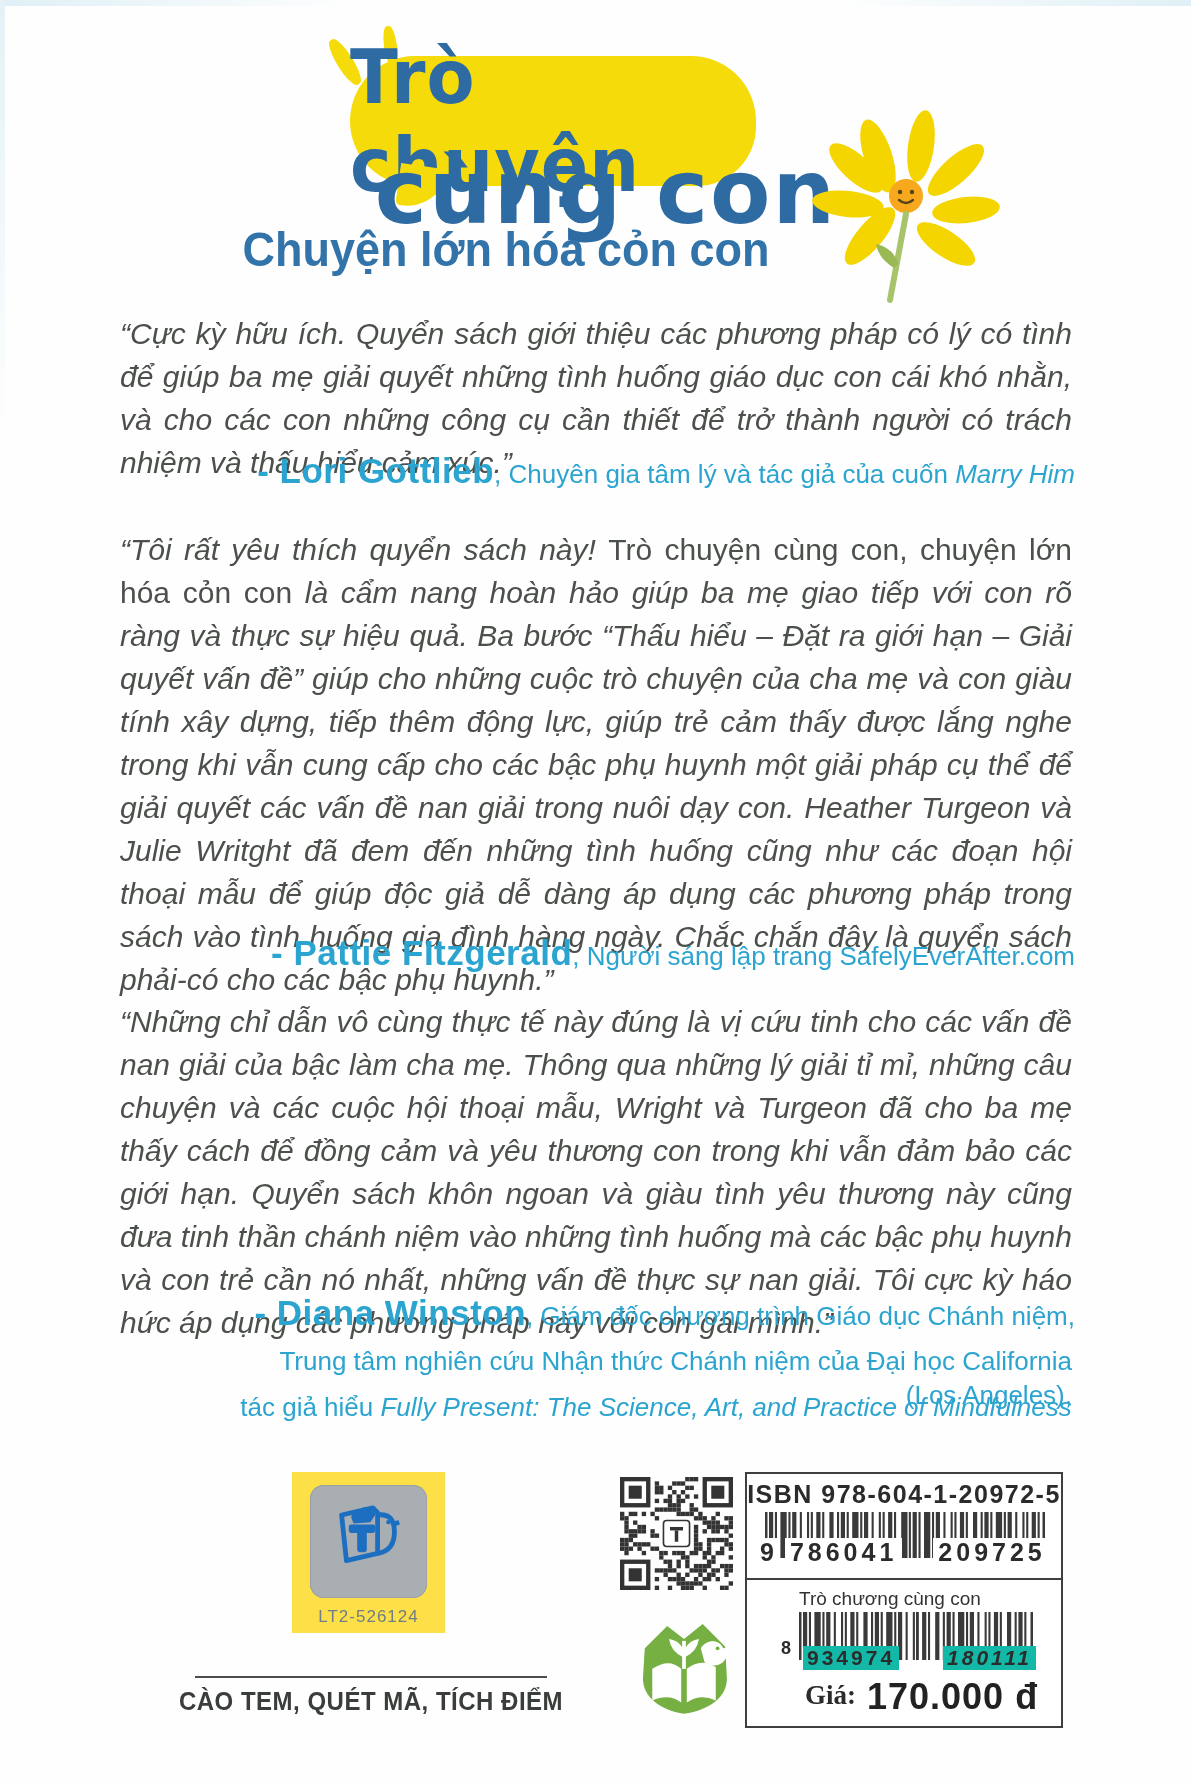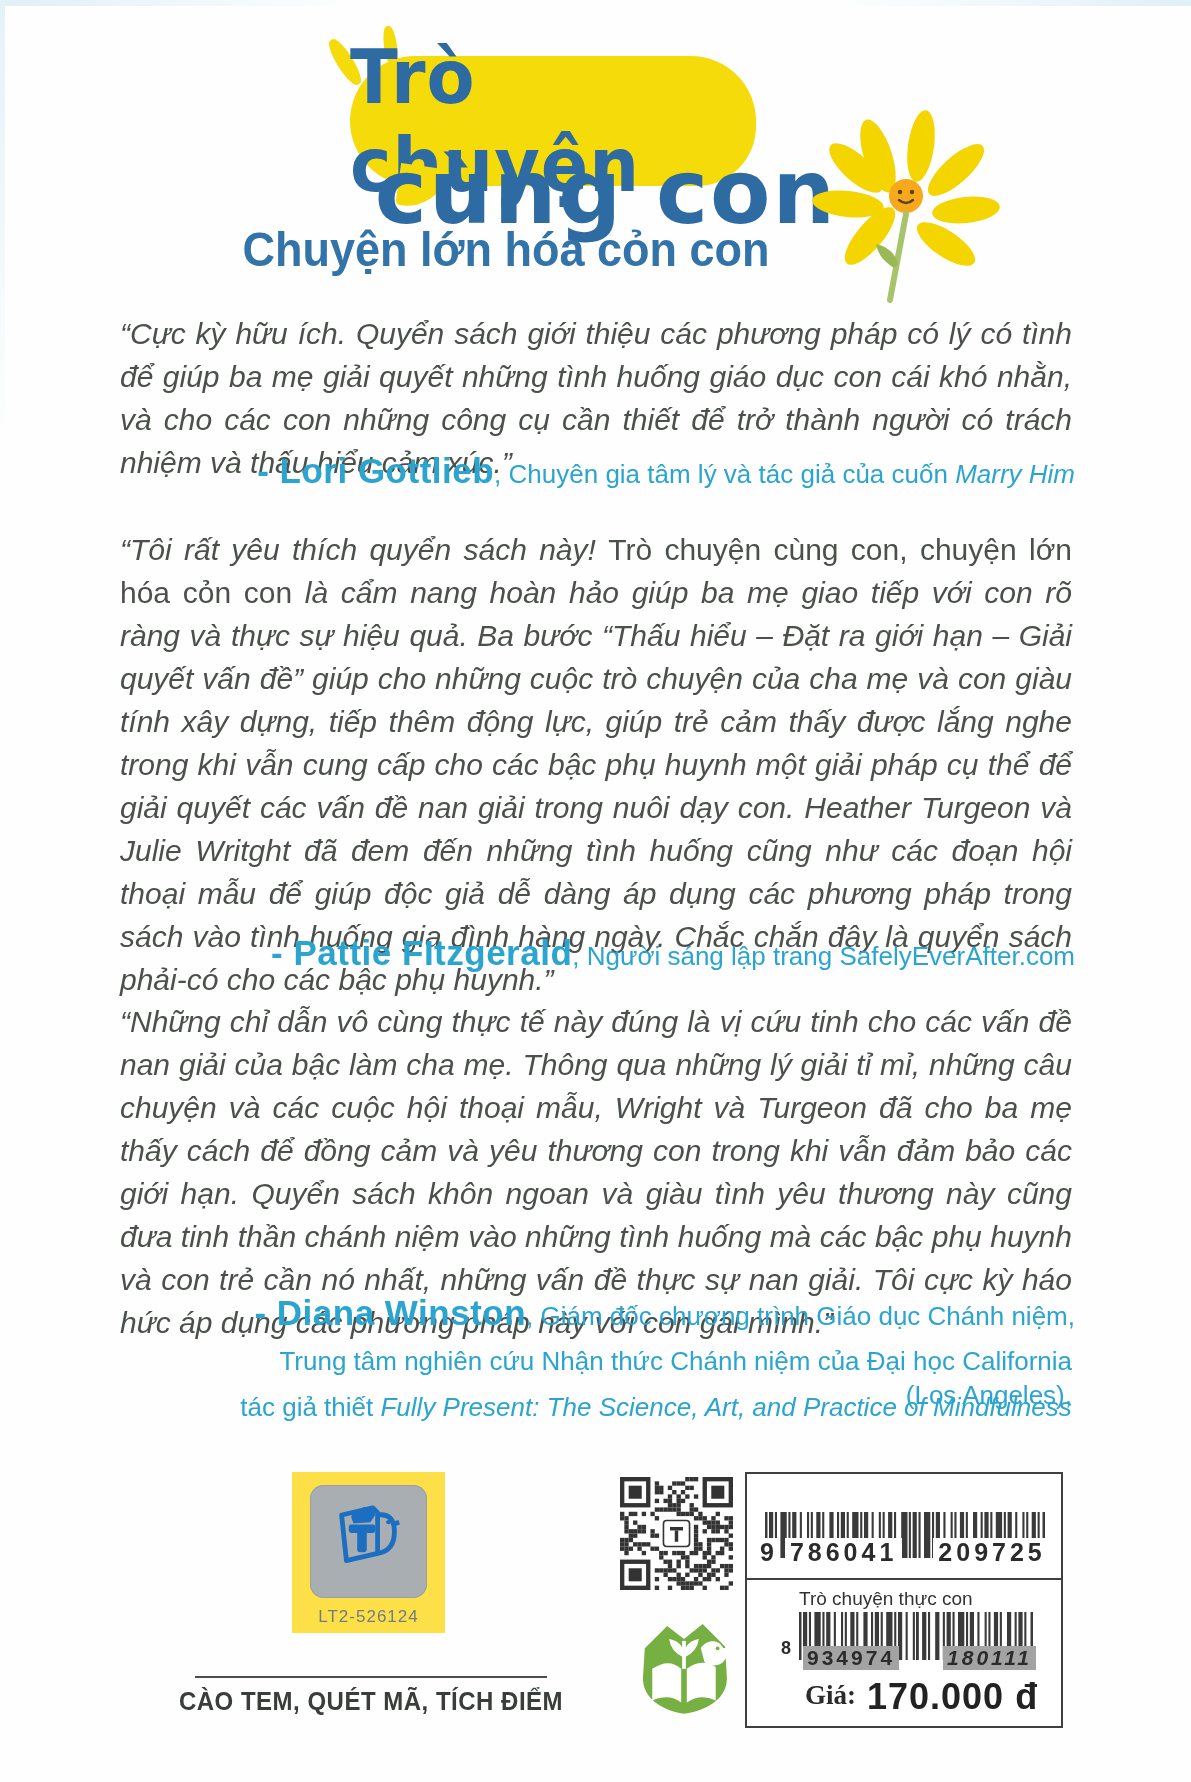--- a/index.html
+++ b/index.html
@@ -86,21 +86,21 @@
   .isbn-label{position:absolute;left:0;top:6px;width:100%;text-align:center;color:#2b2b2b;font-weight:700;font-size:25px;letter-spacing:1.5px;}
   .isbn-bars{position:absolute;left:18px;top:38px;width:280px;height:46px;}
   .ean-digits{position:absolute;top:64px;left:8px;width:300px;display:flex;justify-content:flex-start;color:#2b2b2b;font-size:25px;font-weight:600;}
   .ean-digits span{background:#fff;padding:0 5px;letter-spacing:4px;}
   .ean-digits .d0{margin-right:6px;letter-spacing:0;}
   .ean-digits .d2{margin-left:31px;}
   .price-title{position:absolute;left:52px;top:114px;color:#333;font-size:19px;}
   .price-bars{position:absolute;left:52px;top:138px;width:234px;height:48px;}
   .price-prefix{position:absolute;left:34px;top:164px;color:#2b2b2b;font-weight:700;font-size:18px;}
   .price-digits{position:absolute;top:172px;left:56px;width:240px;display:flex;color:#2b2b2b;font-size:21px;font-weight:600;}
-  .price-digits span{background:#a3a3a3;padding:0 4px;letter-spacing:3px;}
+  .price-digits span{background:#14b8a6;padding:0 4px;letter-spacing:3px;}
   .price-digits .d1{margin-left:44px;font-style:italic;}
   .price-row{position:absolute;left:0;top:202px;width:100%;}
   .price-label{position:absolute;left:58px;top:4px;font-family:"Liberation Serif","DejaVu Serif",serif;font-weight:700;font-size:27px;color:#2b2b2b;}
   .price-value{position:absolute;left:120px;top:0;font-weight:700;font-size:36px;color:#222;letter-spacing:1px;}
 </style>
 </head>
 <body>
 
 <div class="spark spark1"></div>
 <div class="spark spark2"></div>
@@ -132,21 +132,21 @@
 
 <div class="abs quote q1"><span class="seg-italic">“Cực kỳ hữu ích. Quyển sách giới thiệu các phương pháp có lý có tình để giúp ba mẹ giải quyết những tình huống giáo dục con cái khó nhằn, và cho các con những công cụ cần thiết để trở thành người có trách nhiệm và thấu hiểu cảm xúc.”</span></div>
 <div class="abs attr attr1"><span class="seg-name">- Lori Gottlieb</span><span class="seg-plain">, Chuyên gia tâm lý và tác giả của cuốn </span><span class="seg-italic">Marry Him</span></div>
 
 <div class="abs quote q2"><span class="seg-italic">“Tôi rất yêu thích quyển sách này! </span><span class="seg-upright">Trò chuyện cùng con, chuyện lớn hóa cỏn con</span><span class="seg-italic"> là cẩm nang hoàn hảo giúp ba mẹ giao tiếp với con rõ ràng và thực sự hiệu quả. Ba bước “Thấu hiểu – Đặt ra giới hạn – Giải quyết vấn đề” giúp cho những cuộc trò chuyện của cha mẹ và con giàu tính xây dựng, tiếp thêm động lực, giúp trẻ cảm thấy được lắng nghe trong khi vẫn cung cấp cho các bậc phụ huynh một giải pháp cụ thể để giải quyết các vấn đề nan giải trong nuôi dạy con. Heather Turgeon và Julie Writght đã đem đến những tình huống cũng như các đoạn hội thoại mẫu để giúp độc giả dễ dàng áp dụng các phương pháp trong sách vào tình huống gia đình hàng ngày. Chắc chắn đây là quyển sách phải-có cho các bậc phụ huynh.”</span></div>
 <div class="abs attr attr2"><span class="seg-name">- Pattie FItzgerald</span><span class="seg-plain">, Người sáng lập trang SafelyEverAfter.com</span></div>
 
 <div class="abs quote q3"><span class="seg-italic">“Những chỉ dẫn vô cùng thực tế này đúng là vị cứu tinh cho các vấn đề nan giải của bậc làm cha mẹ. Thông qua những lý giải tỉ mỉ, những câu chuyện và các cuộc hội thoại mẫu, Wright và Turgeon đã cho ba mẹ thấy cách để đồng cảm và yêu thương con trong khi vẫn đảm bảo các giới hạn. Quyển sách khôn ngoan và giàu tình yêu thương này cũng đưa tinh thần chánh niệm vào những tình huống mà các bậc phụ huynh và con trẻ cần nó nhất, những vấn đề thực sự nan giải. Tôi cực kỳ háo hức áp dụng các phương pháp này với con gái mình.”</span></div>
 <div class="abs attr attr3-l1"><span class="seg-name">- Diana Winston</span><span class="seg-plain">, Giám đốc chương trình Giáo dục Chánh niệm,</span></div>
 <div class="abs attr attr3-l2"><span class="seg-plain">Trung tâm nghiên cứu Nhận thức Chánh niệm của Đại học California (Los Angeles),</span></div>
-<div class="abs attr attr3-l3"><span class="seg-plain">tác giả thiết </span><span class="seg-italic">Fully Present: The Science, Art, and Practice of Mindfulness</span></div>
+<div class="abs attr attr3-l3"><span class="seg-plain">tác giả hiểu </span><span class="seg-italic">Fully Present: The Science, Art, and Practice of Mindfulness</span></div>
 
 <div class="abs sticker">
   <div class="sticker-inner">
     <svg viewBox="0 0 80 80" style="position:absolute;left:10px;top:6px;width:96px;height:96px">
       <g stroke="#1c6fc0" stroke-width="4" fill="none" stroke-linejoin="round">
         <path d="M18 20 L44 14 L48 18 L48 52 L22 58 Z"></path>
         <path d="M48 20 Q62 18 62 34 Q62 50 48 52"></path>
         <path d="M60 28 L66 26"></path>
       </g>
       <g fill="#1c6fc0">
@@ -385,20 +385,21 @@
   <path fill="#fff" d="M26 62 Q44 50 57 62 L57 98 Q44 88 26 96 Z"></path>
   <path fill="#fff" d="M94 60 Q78 50 63 62 L63 98 Q78 88 94 96 Z"></path>
   <path d="M60 62 Q60 44 60 32" stroke="#fff" stroke-width="4" fill="none"></path>
   <path fill="#fff" d="M60 50 Q46 44 44 30 Q58 32 60 46 Z"></path>
   <path fill="#fff" d="M60 50 Q74 44 76 30 Q62 32 60 46 Z"></path>
   <path fill="#fff" d="M78 40 C84 30 98 30 102 40 C108 38 112 41 114 45 L106 47 C104 58 92 62 82 55 Z"></path>
   <circle cx="96" cy="40" r="2" fill="#76b043"></circle>
 </svg>
 
 <div class="abs codes-box">
+  <div class="isbn-label">ISBN 978-604-1-20972-5</div>
   <svg class="isbn-bars" id="isbn-bars" viewBox="0 0 280 46" preserveAspectRatio="none">
       <rect x="4" y="0" width="4.2" height="46" fill="#3a3a3a"></rect>
       <rect x="9.899999999999999" y="0" width="2.1" height="46" fill="#3a3a3a"></rect>
       <rect x="15.399999999999999" y="0" width="6.300000000000001" height="46" fill="#3a3a3a"></rect>
       <rect x="23.4" y="0" width="2.1" height="46" fill="#3a3a3a"></rect>
       <rect x="27.2" y="0" width="4.2" height="46" fill="#3a3a3a"></rect>
       <rect x="34.8" y="0" width="2.1" height="46" fill="#3a3a3a"></rect>
       <rect x="42" y="0" width="2.1" height="46" fill="#3a3a3a"></rect>
       <rect x="45.800000000000004" y="0" width="2.1" height="46" fill="#3a3a3a"></rect>
       <rect x="51.300000000000004" y="0" width="4.2" height="46" fill="#3a3a3a"></rect>
@@ -444,21 +445,21 @@
       <rect x="277.5" y="0" width="2.5" height="46" fill="#3a3a3a"></rect>
     </svg>
   <div class="ean-digits">
     <span class="d0">9</span>
     <span class="d1">786041</span>
     <span class="d2">209725</span>
   </div>
 
   <div class="codes-divider"></div>
 
-  <div class="price-title">Trò chuyện thực con</div>
+  <div class="price-title">Trò chương cùng con</div>
   <svg class="price-bars" id="price-bars" viewBox="0 0 234 48" preserveAspectRatio="none">
       <rect x="4" y="0" width="4.2" height="48" fill="#3a3a3a"></rect>
       <rect x="9.899999999999999" y="0" width="2.1" height="48" fill="#3a3a3a"></rect>
       <rect x="15.399999999999999" y="0" width="6.300000000000001" height="48" fill="#3a3a3a"></rect>
       <rect x="23.4" y="0" width="2.1" height="48" fill="#3a3a3a"></rect>
       <rect x="27.2" y="0" width="4.2" height="48" fill="#3a3a3a"></rect>
       <rect x="34.8" y="0" width="2.1" height="48" fill="#3a3a3a"></rect>
       <rect x="42" y="0" width="2.1" height="48" fill="#3a3a3a"></rect>
       <rect x="45.800000000000004" y="0" width="2.1" height="48" fill="#3a3a3a"></rect>
       <rect x="51.300000000000004" y="0" width="4.2" height="48" fill="#3a3a3a"></rect>

